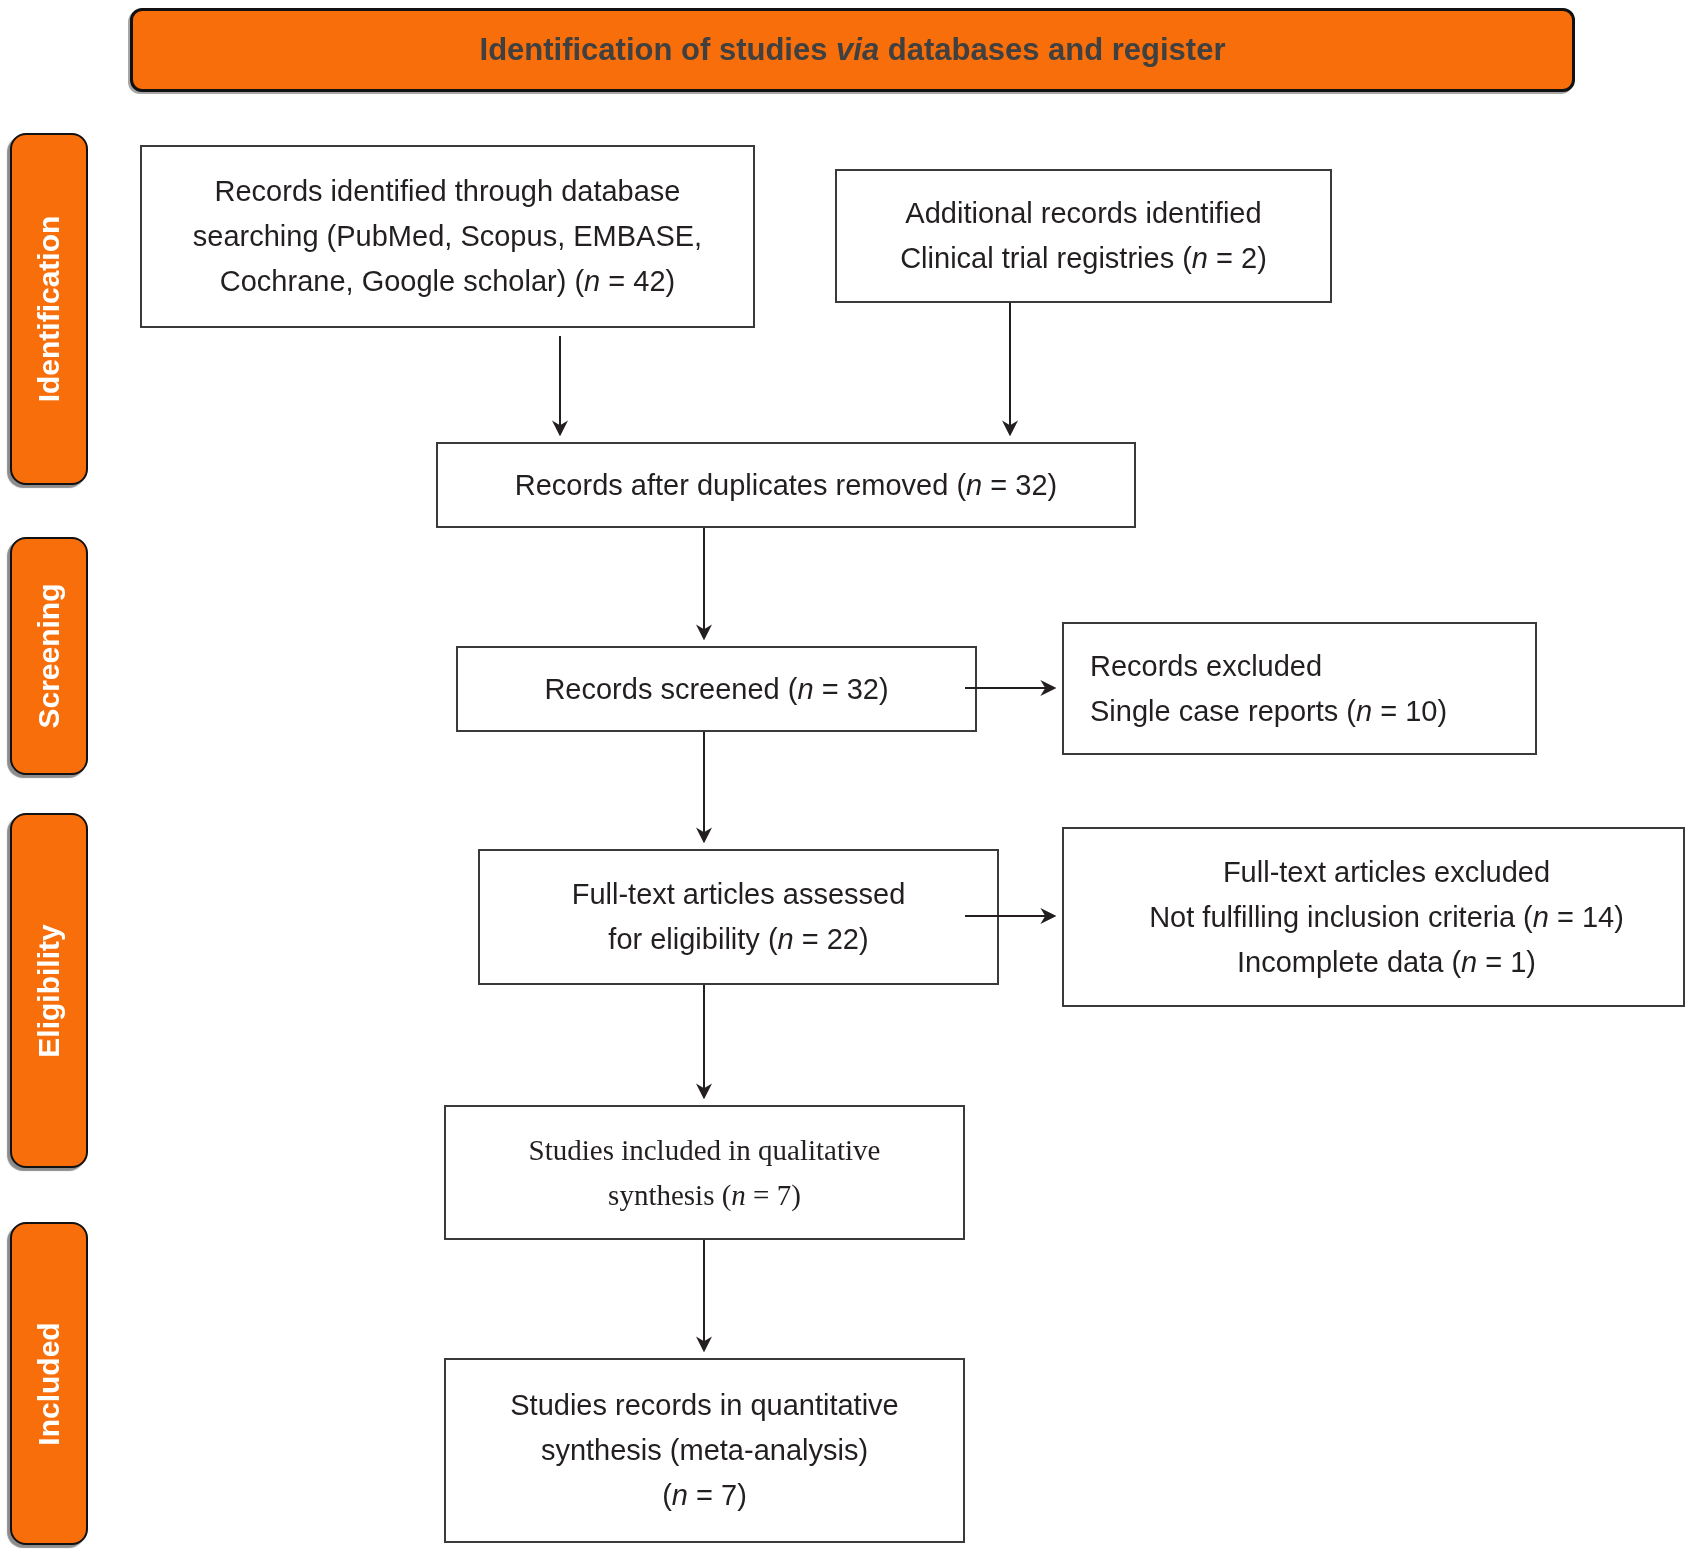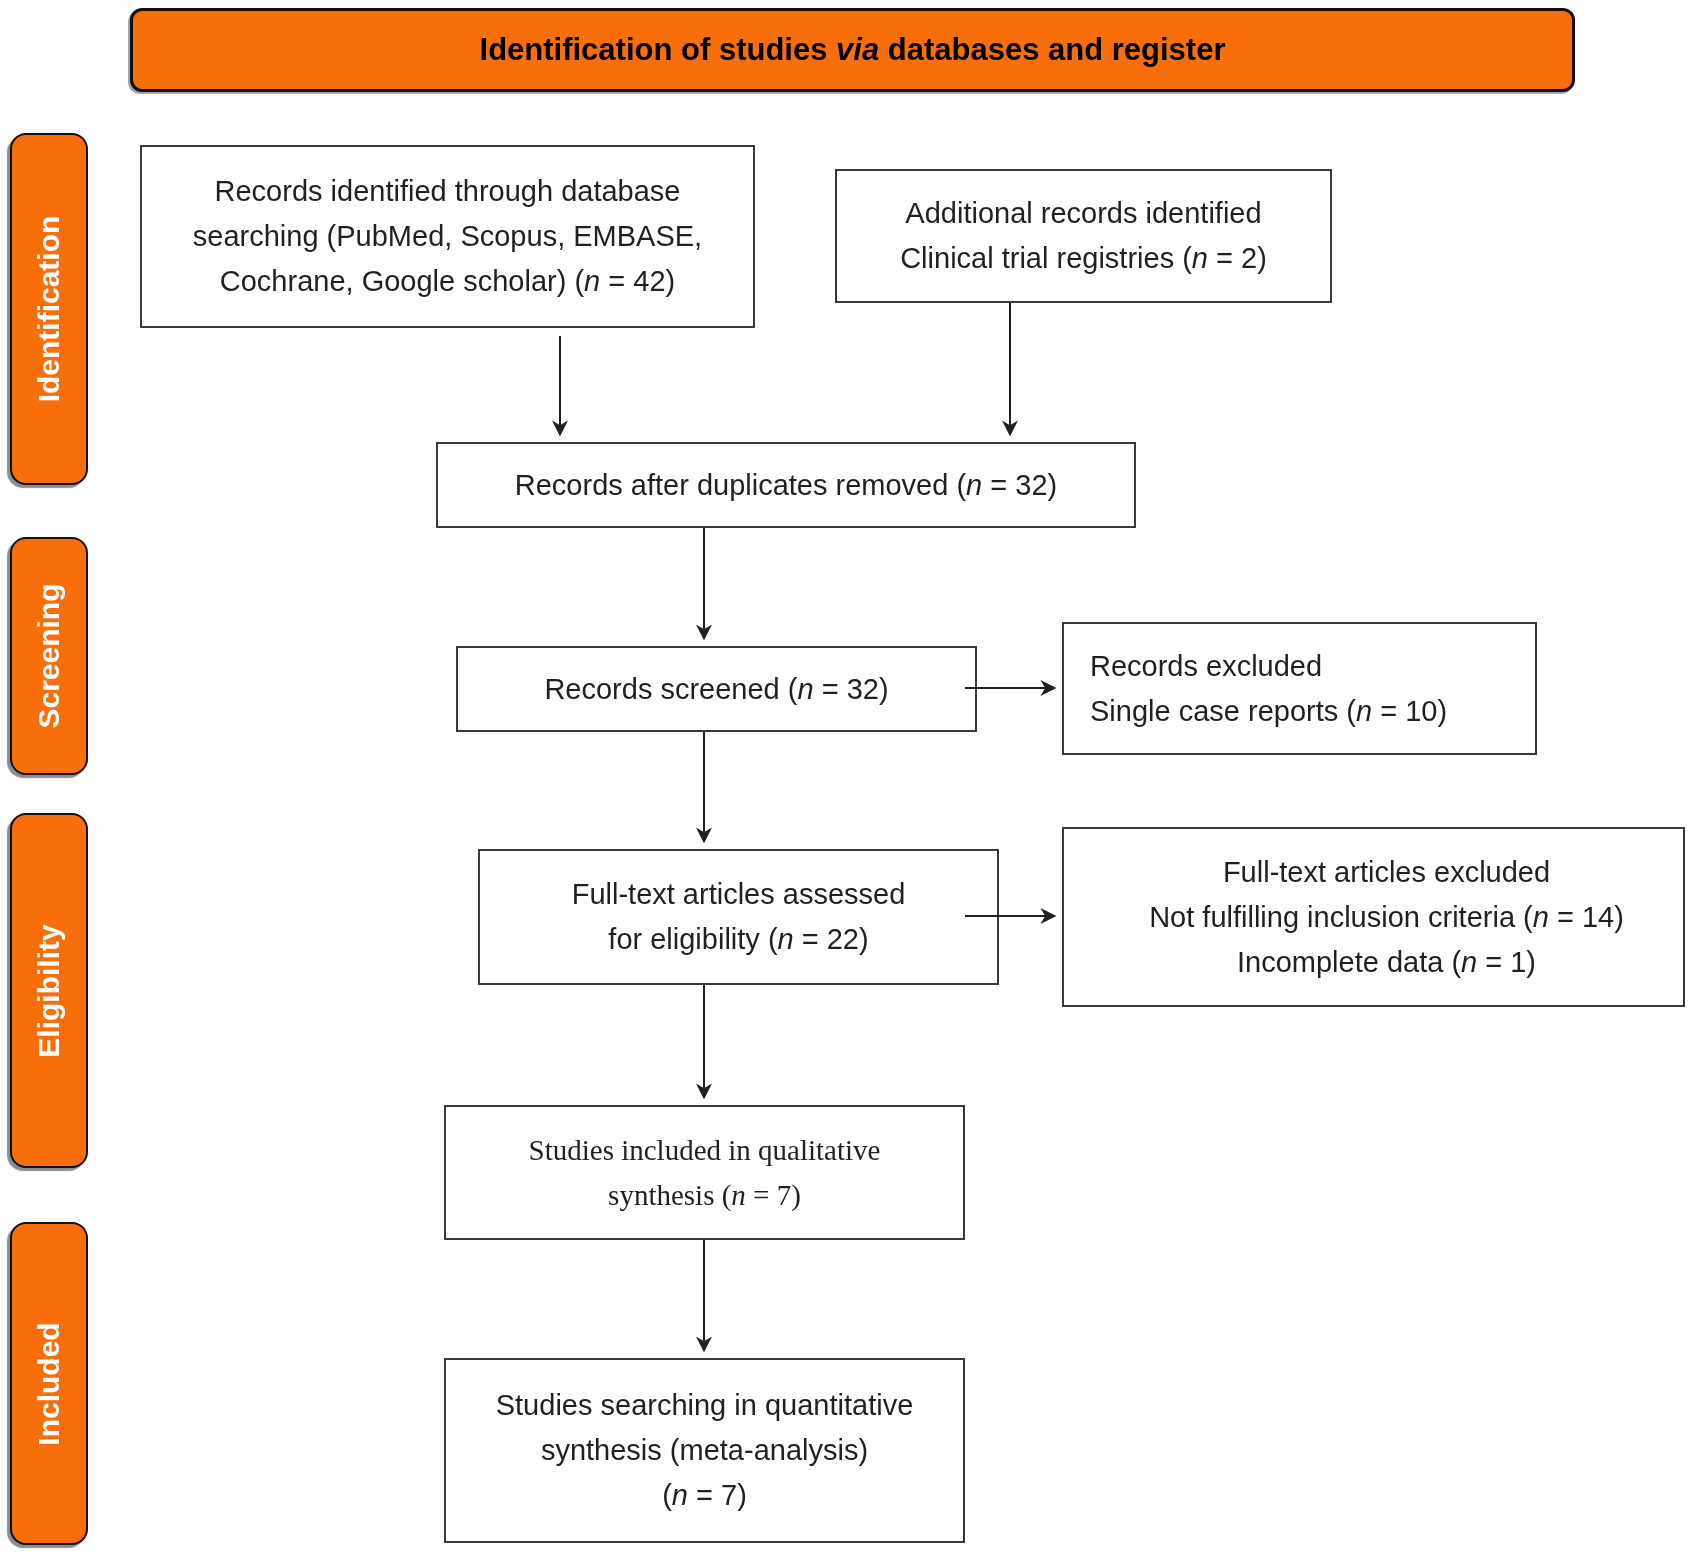--- a/index.html
+++ b/index.html
@@ -10,21 +10,21 @@
     font-family:"Liberation Sans",sans-serif;
     color:#231F20;
     overflow:hidden;
   }
   .header-bar{
     position:absolute;left:130px;top:8px;width:1445px;height:84px;
     background:#F76E0A;
     border:3px solid #111111;
     border-radius:12px;
     display:flex;align-items:center;justify-content:center;
-    color:#000000;font-weight:bold;font-size:31px;
+    color:#404040;font-weight:bold;font-size:31px;
     box-shadow:-2px 2px 0 rgba(0,0,0,0.35);
     box-sizing:border-box;
   }
   .stage-tab{
     position:absolute;left:10px;width:78px;
     background:#F76E0A;
     border:2px solid #111111;
     border-radius:16px;
     display:flex;align-items:center;justify-content:center;
     color:#ffffff;font-weight:bold;font-size:30px;
@@ -99,21 +99,21 @@
     <div>Not fulfilling inclusion criteria (<i>n</i> = 14)</div>
     <div>Incomplete data (<i>n</i> = 1)</div>
   </div>
 
   <div class="fbox" style="left:444px;top:1105px;width:521px;height:135px;font-family:Liberation Serif, serif;">
     <div>Studies included in qualitative</div>
     <div>synthesis (<i>n</i> = 7)</div>
   </div>
 
   <div class="fbox" style="left:444px;top:1358px;width:521px;height:185px;">
-    <div>Studies searching in quantitative</div>
+    <div>Studies records in quantitative</div>
     <div>synthesis (meta-analysis)</div>
     <div>(<i>n</i> = 7)</div>
   </div>
 
   <svg class="arrow-layer" viewBox="0 0 1695 1553" xmlns="http://www.w3.org/2000/svg">
     <defs>
       <marker id="ah" viewBox="0 0 10 10" refX="8.5" refY="5" markerWidth="8" markerHeight="8" orient="auto-start-reverse">
         <path d="M0,0 L10,5 L0,10 L3,5 z" fill="#231F20"></path>
       </marker>
     </defs>

